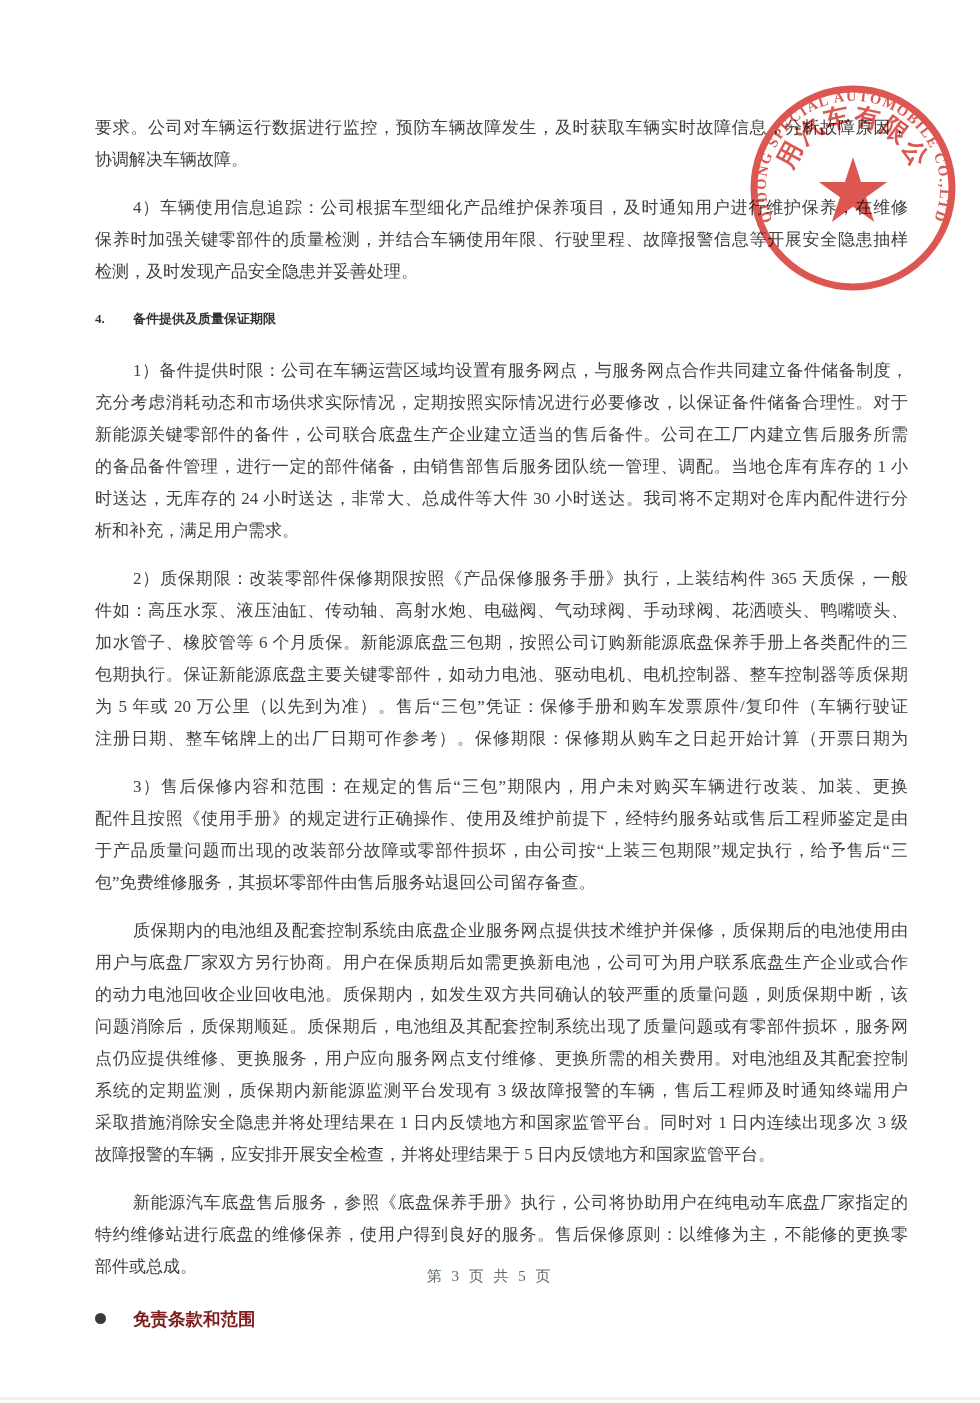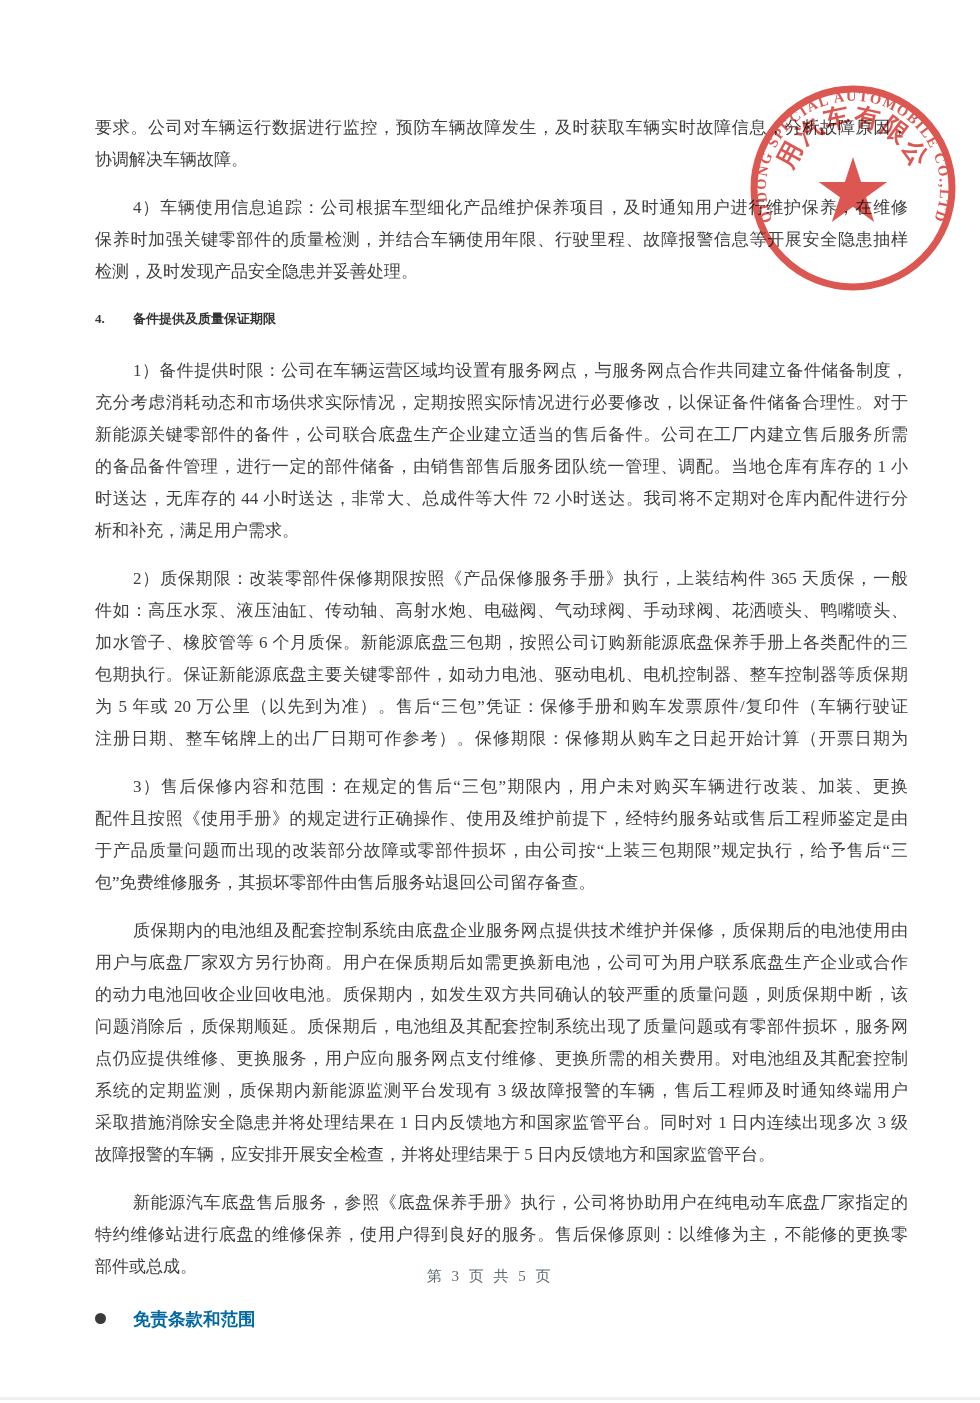--- a/index.html
+++ b/index.html
@@ -27,21 +27,21 @@
   }
   .line.last{text-align-last:left;}
   .paragraph.indent .line.first{text-indent:38px;}
   .heading{
     margin-top:12px;height:36px;line-height:36px;
     font-weight:bold;font-size:13px;color:#333333;
   }
   .heading .hnum{display:inline-block;width:38px;}
   .bullet-row{
     margin-top:19px;height:32px;line-height:32px;
-    font-weight:bold;font-size:17.5px;color:#0369a1;
+    font-weight:bold;font-size:17.5px;color:#7f1d1d;
   }
   .bullet-dot{
     display:inline-block;width:11px;height:11px;border-radius:50%;
     background:#3a3a3a;margin-right:27px;vertical-align:1px;
   }
   .footer{
     position:absolute;left:0;top:1267px;width:100%;
     text-align:center;font-size:15px;color:#5f6b70;
     letter-spacing:3px;
   }
@@ -68,21 +68,21 @@
         <div class="line first">4）车辆使用信息追踪：公司根据车型细化产品维护保养项目，及时通知用户进行维护保养，在维修</div>
         <div class="line">保养时加强关键零部件的质量检测，并结合车辆使用年限、行驶里程、故障报警信息等开展安全隐患抽样</div>
         <div class="line last">检测，及时发现产品安全隐患并妥善处理。</div>
       </div>
       <div class="heading"><span class="hnum">4.</span><span>备件提供及质量保证期限</span></div>
       <div class="paragraph indent">
         <div class="line first">1）备件提供时限：公司在车辆运营区域均设置有服务网点，与服务网点合作共同建立备件储备制度，</div>
         <div class="line">充分考虑消耗动态和市场供求实际情况，定期按照实际情况进行必要修改，以保证备件储备合理性。对于</div>
         <div class="line">新能源关键零部件的备件，公司联合底盘生产企业建立适当的售后备件。公司在工厂内建立售后服务所需</div>
         <div class="line">的备品备件管理，进行一定的部件储备，由销售部售后服务团队统一管理、调配。当地仓库有库存的 1 小</div>
-        <div class="line">时送达，无库存的 44 小时送达，非常大、总成件等大件 72 小时送达。我司将不定期对仓库内配件进行分</div>
+        <div class="line">时送达，无库存的 24 小时送达，非常大、总成件等大件 30 小时送达。我司将不定期对仓库内配件进行分</div>
         <div class="line last">析和补充，满足用户需求。</div>
       </div>
       <div class="paragraph indent">
         <div class="line first">2）质保期限：改装零部件保修期限按照《产品保修服务手册》执行，上装结构件 365 天质保，一般</div>
         <div class="line">件如：高压水泵、液压油缸、传动轴、高射水炮、电磁阀、气动球阀、手动球阀、花洒喷头、鸭嘴喷头、</div>
         <div class="line">加水管子、橡胶管等 6 个月质保。新能源底盘三包期，按照公司订购新能源底盘保养手册上各类配件的三</div>
         <div class="line">包期执行。保证新能源底盘主要关键零部件，如动力电池、驱动电机、电机控制器、整车控制器等质保期</div>
         <div class="line">为 5 年或 20 万公里（以先到为准）。售后“三包”凭证：保修手册和购车发票原件/复印件（车辆行驶证</div>
         <div class="line last">注册日期、整车铭牌上的出厂日期可作参考）。保修期限：保修期从购车之日起开始计算（开票日期为准）。</div>
       </div>

